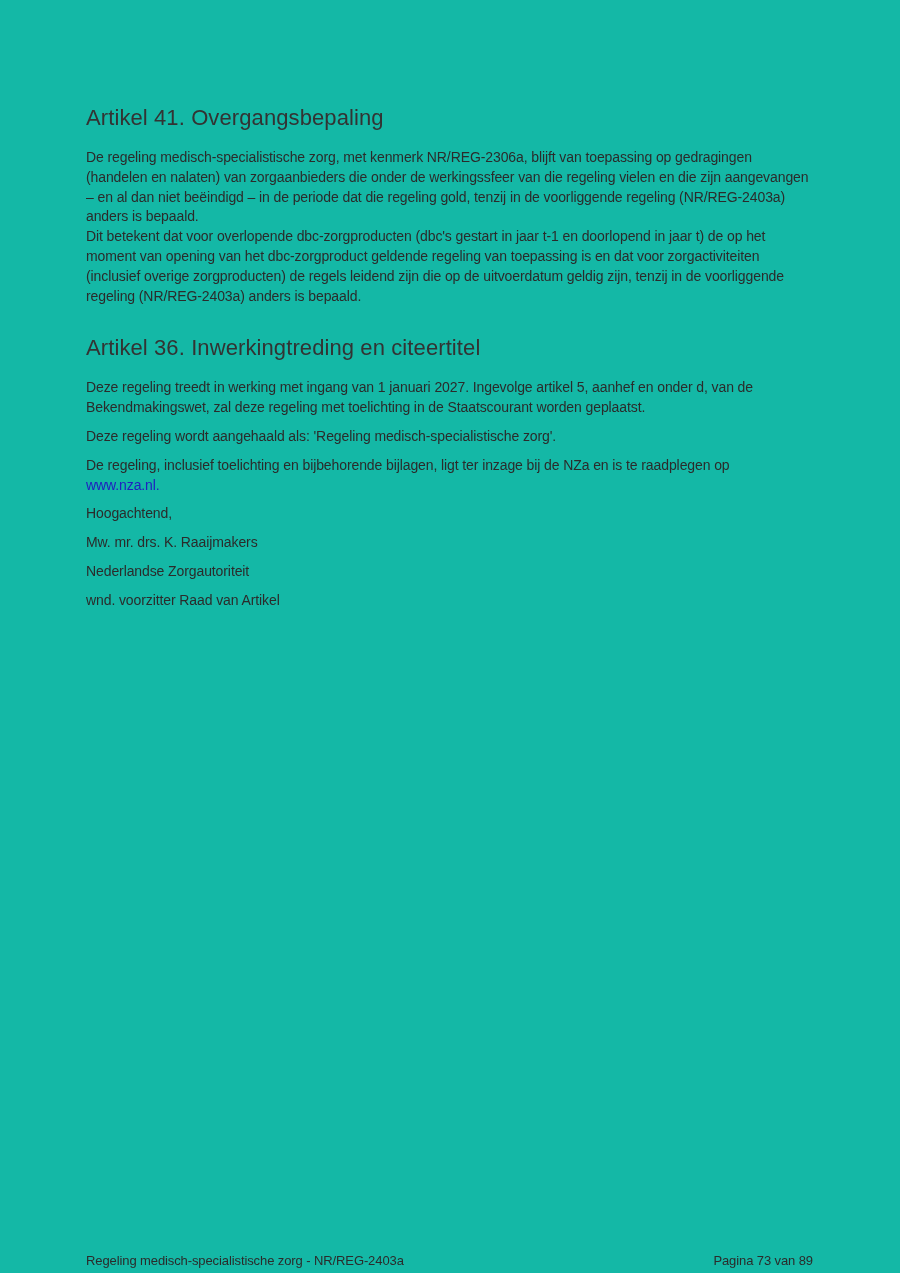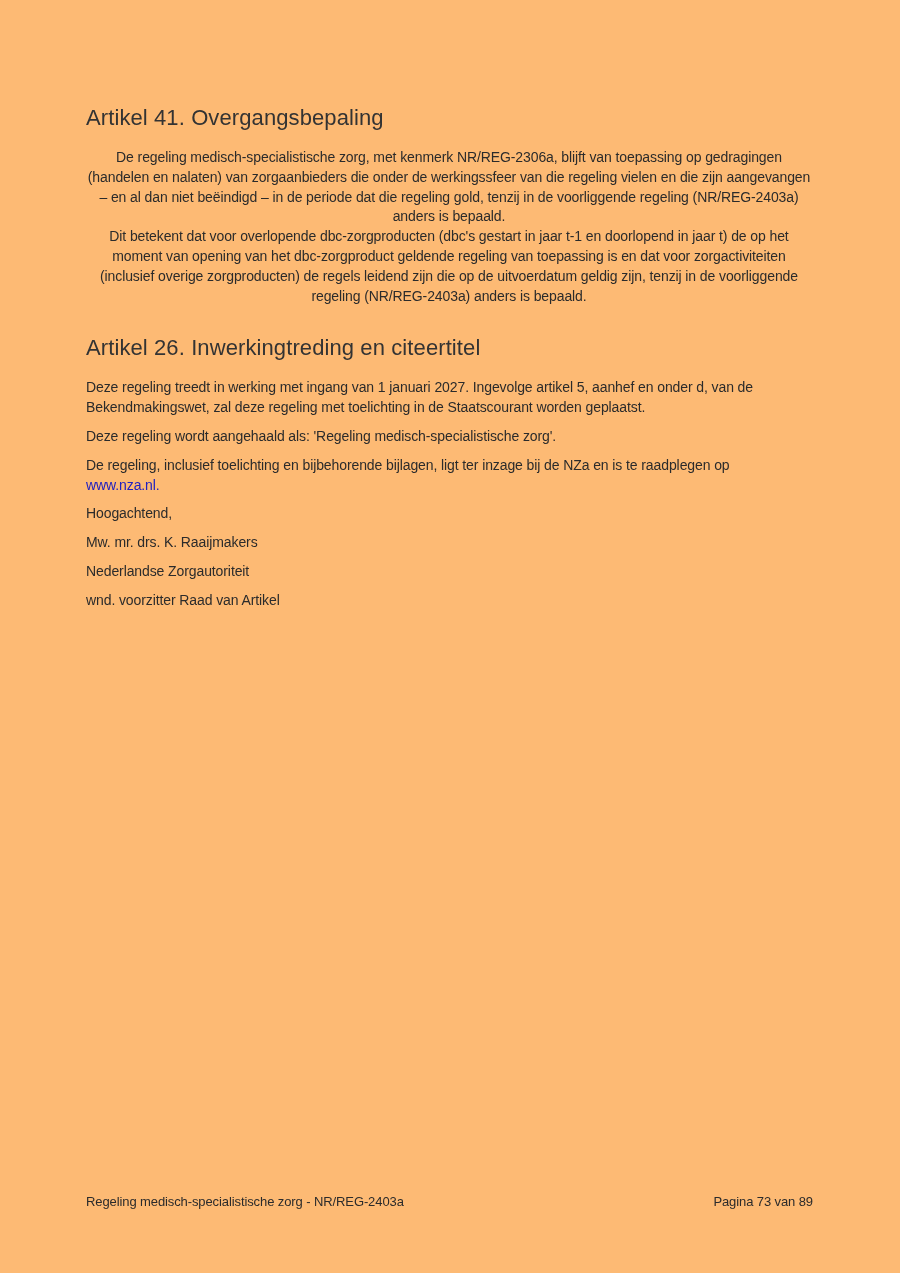--- a/index.html
+++ b/index.html
@@ -4,21 +4,21 @@
 <style>
   html, body {
     margin: 0;
     padding: 0;
     background: #ffffff;
   }
   .page {
     position: relative;
     width: 900px;
     height: 1273px;
-    background: #fdba74;
+    background: #14b8a6;
     font-family: "Liberation Sans", "DejaVu Sans", sans-serif;
     color: #2b2b2b;
     overflow: hidden;
   }
   .content {
     position: absolute;
     left: 86px;
     top: 104px;
     width: 730px;
   }
@@ -34,35 +34,34 @@
     margin-top: 28px;
   }
   p {
     font-size: 14px;
     line-height: 19.8px;
     margin: 0 0 9px 0;
     letter-spacing: -0.1px;
   }
   .para-group {
     margin: 0 4px 9px 0;
-    text-align: center;
   }
   .para-group p {
     margin: 0;
   }
   a.link {
     color: #2020c0;
     text-decoration: none;
     cursor: pointer;
   }
   .footer {
     position: absolute;
     left: 86px;
     right: 87px;
-    top: 1193px;
+    top: 1252px;
     display: flex;
     justify-content: space-between;
     font-size: 13px;
     line-height: 18px;
     color: #2b2b2b;
     letter-spacing: -0.1px;
   }
 </style>
 </head>
 <body>
@@ -70,21 +69,21 @@
 <div class="page">
   <main class="content">
 
     <h1>Artikel 41. Overgangsbepaling</h1>
 
     <div class="para-group">
       <p>De regeling medisch-specialistische zorg, met kenmerk NR/REG-2306a, blijft van toepassing op gedragingen (handelen en nalaten) van zorgaanbieders die onder de werkingssfeer van die regeling vielen en die zijn aangevangen – en al dan niet beëindigd – in de periode dat die regeling gold, tenzij in de voorliggende regeling (NR/REG-2403a) anders is bepaald.</p>
       <p>Dit betekent dat voor overlopende dbc-zorgproducten (dbc's gestart in jaar t-1 en doorlopend in jaar t) de op het moment van opening van het dbc-zorgproduct geldende regeling van toepassing is en dat voor zorgactiviteiten (inclusief overige zorgproducten) de regels leidend zijn die op de uitvoerdatum geldig zijn, tenzij in de voorliggende regeling (NR/REG-2403a) anders is bepaald.</p>
     </div>
 
-    <h1 class="second">Artikel 26. Inwerkingtreding en citeertitel</h1>
+    <h1 class="second">Artikel 36. Inwerkingtreding en citeertitel</h1>
 
     <p>Deze regeling treedt in werking met ingang van 1 januari 2027. Ingevolge artikel 5, aanhef en onder d, van de Bekendmakingswet, zal deze regeling met toelichting in de Staatscourant worden geplaatst.</p>
 
     <p>Deze regeling wordt aangehaald als: 'Regeling medisch-specialistische zorg'.</p>
 
     <p><span>De regeling, inclusief toelichting en bijbehorende bijlagen, ligt ter inzage bij de NZa en is te raadplegen op</span><br>
       <a class="link" href="#">www.nza.nl.</a>
     </p>
 
     <p>Hoogachtend,</p>

